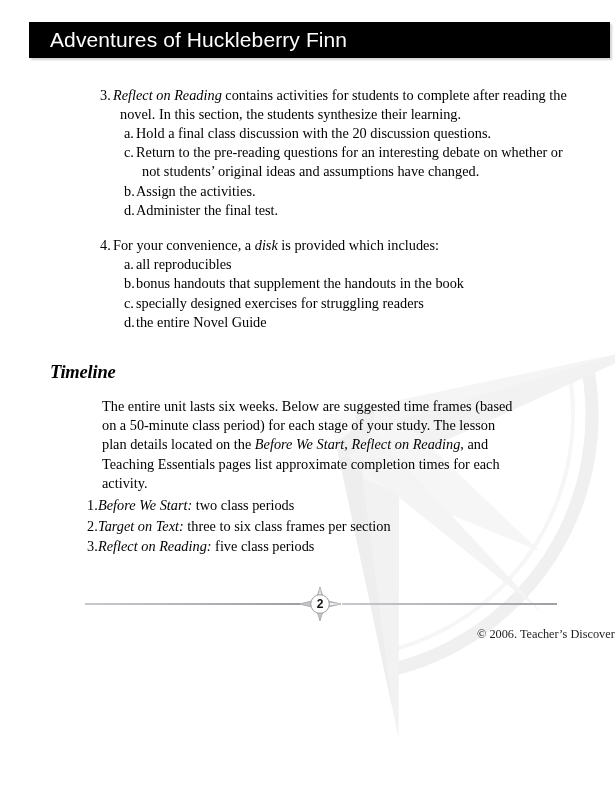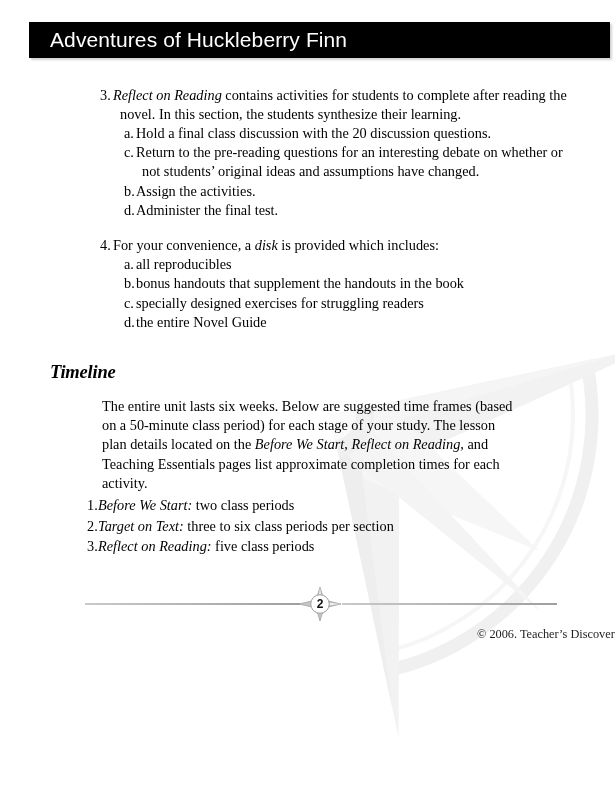--- a/index.html
+++ b/index.html
@@ -285,21 +285,21 @@
     <div id="timeline-section">
       <div id="timeline-heading">Timeline</div>
 
       <p id="timeline-intro"><span>The entire unit lasts six weeks. Below are suggested time frames (based on a 50-minute class period) for each stage of your study. The lesson plan details located on the </span><span class="it">Before We Start</span><span>, </span><span class="it">Reflect on Reading</span><span>, and Teaching Essentials pages list approximate completion times for each activity.</span></p>
 
       <ol id="timeline-list">
         <li>
           <span class="marker">1.</span><span class="it">Before We Start:</span><span> two class periods</span>
         </li>
         <li>
-          <span class="marker">2.</span><span class="it">Target on Text:</span><span> three to six class periods per section</span>
+          <span class="marker">2.</span><span class="it">Target on Text:</span><span> three to six class frames per section</span>
         </li>
         <li>
           <span class="marker">3.</span><span class="it">Reflect on Reading:</span><span> five class periods</span>
         </li>
       </ol>
     </div>
   </div>
 
   <div id="footer">
     <div id="rule-wrap">

